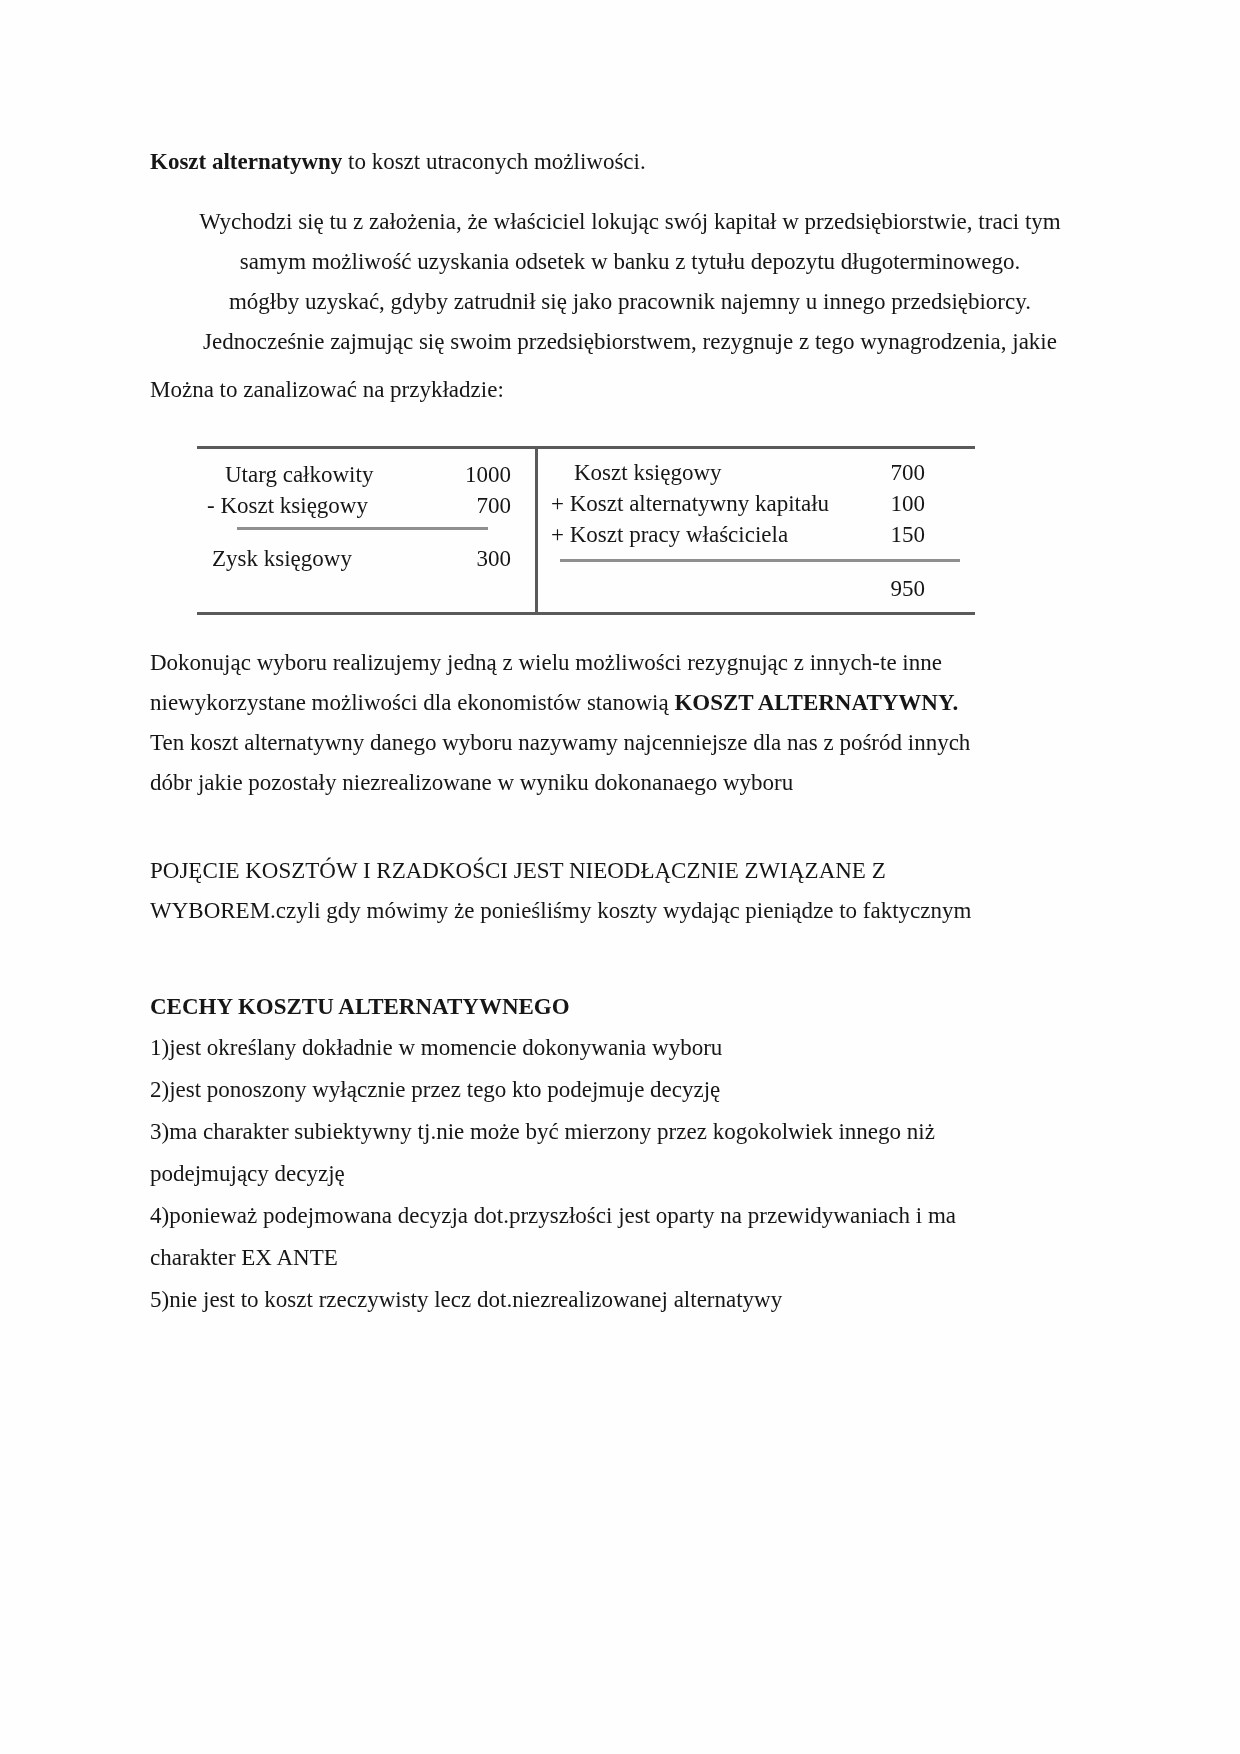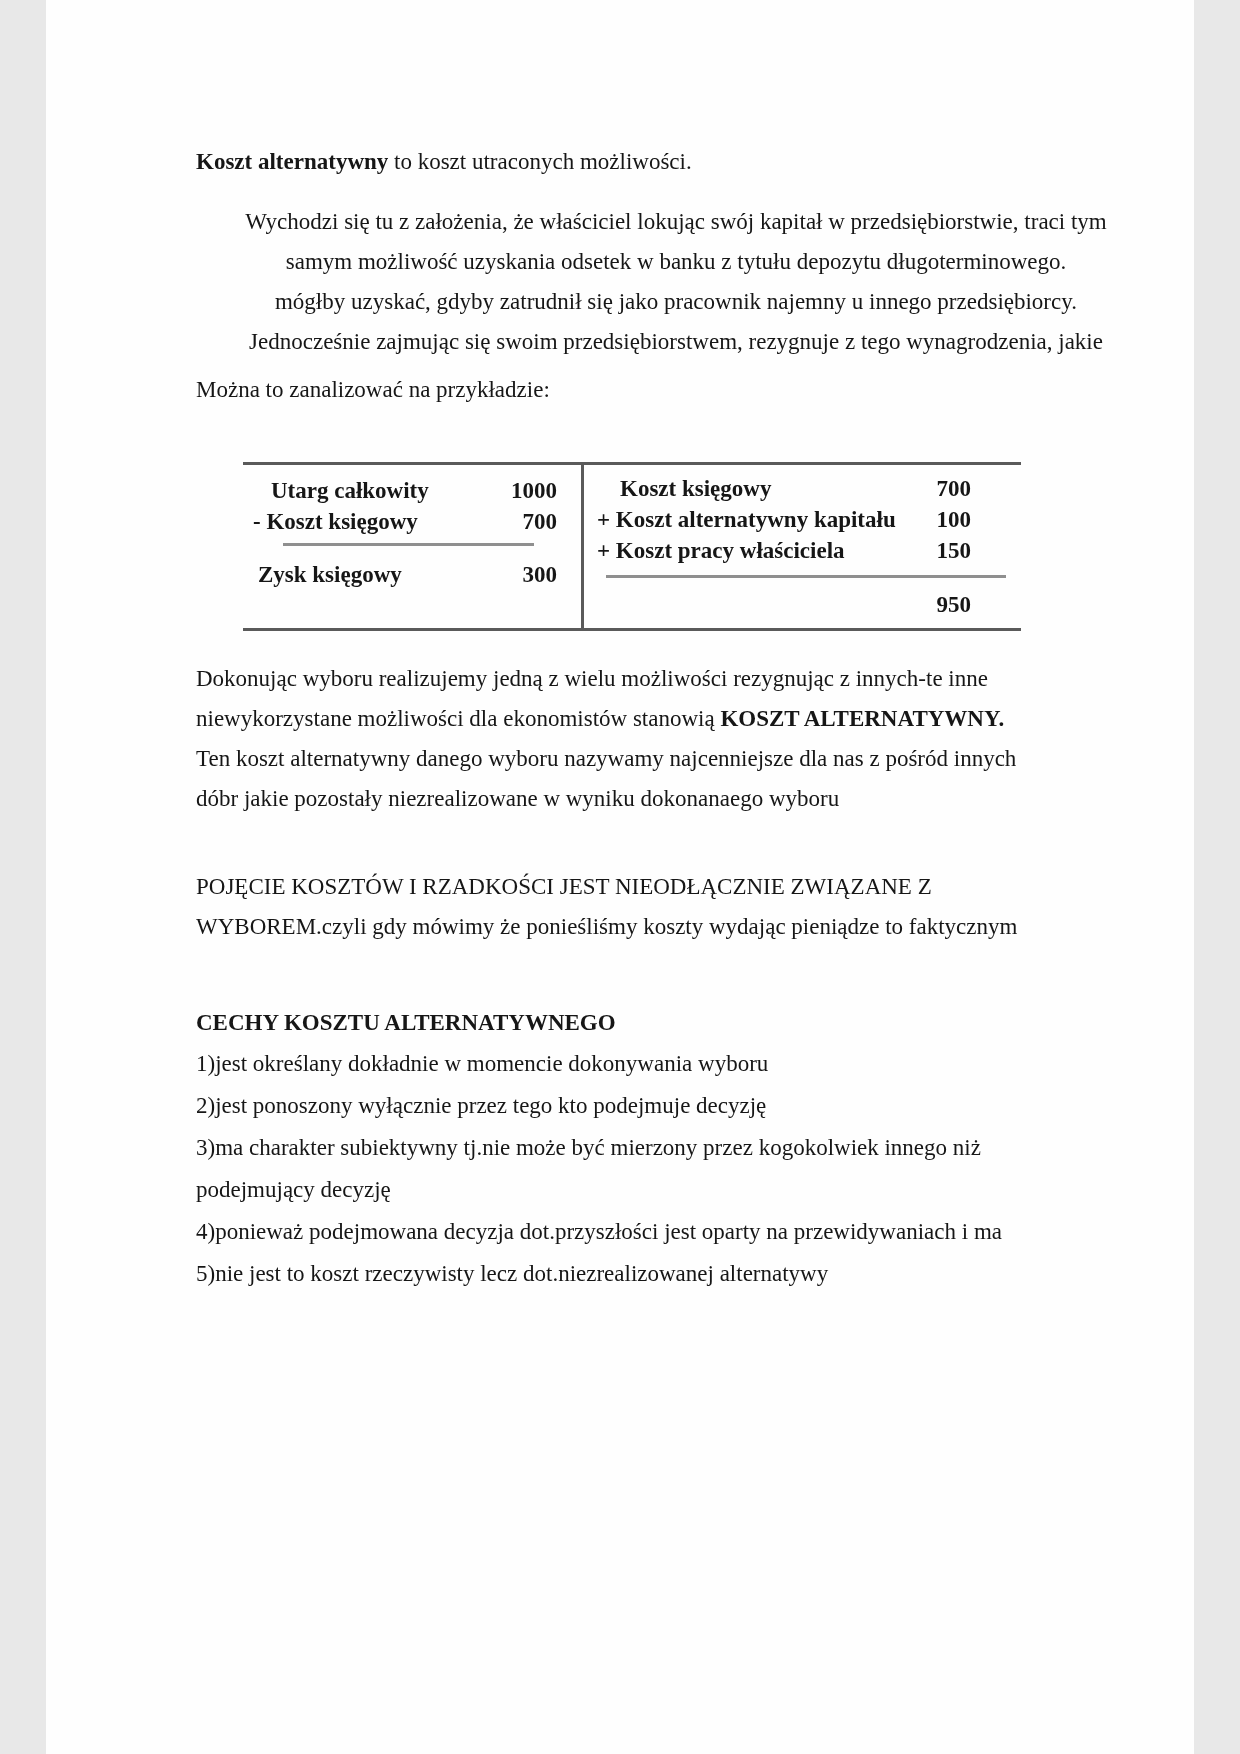--- a/index.html
+++ b/index.html
@@ -1,18 +1,18 @@
 <!DOCTYPE html>
 <html><head>
 <meta charset="utf-8">
 <style>
   html, body { margin: 0; padding: 0; background: #e8e8e8; }
   .page {
     position: relative;
-    width: 1148px;
+    width: 1240px;
     height: 1754px;
     margin: 0 auto;
     background: #fefefe;
     overflow: hidden;
     font-family: "Liberation Serif", "DejaVu Serif", serif;
     color: #161616;
   }
   .content {
     position: absolute;
     left: 150px;
@@ -21,21 +21,21 @@
     font-size: 23px;
   }
   .line {
     line-height: 40px;
     white-space: nowrap;
   }
   .b { font-weight: 700; }
   .gap20 { margin-top: 20px; text-align: center; }
   .gap16 { margin-top: 16px; }
   .gap8  { margin-top: 8px; }
-  .gap44 { margin-top: 52px; font-weight: bold; }
+  .gap44 { margin-top: 36px; }
   .gap28 { margin-top: 28px; }
   .gap48 { margin-top: 48px; }
   .gap56 { margin-top: 56px; }
 
   
   .xtable {
     margin-left: 47px;
     width: 778px;
     display: flex;
     border-top: 3px solid #5a5a5a;
@@ -158,17 +158,18 @@
       <div class="line">WYBOREM.czyli gdy mówimy że ponieśliśmy koszty wydając pieniądze to faktycznym</div>
     </div>
 
     <div class="gap56">
       <div class="heading">CECHY KOSZTU ALTERNATYWNEGO</div>
       <div class="list-line">1)jest określany dokładnie w momencie dokonywania wyboru</div>
       <div class="list-line">2)jest ponoszony wyłącznie przez tego kto podejmuje decyzję</div>
       <div class="list-line">3)ma charakter subiektywny tj.nie może być mierzony przez kogokolwiek innego niż</div>
       <div class="list-line">podejmujący decyzję</div>
       <div class="list-line">4)ponieważ podejmowana decyzja dot.przyszłości jest oparty na przewidywaniach i ma</div>
+      <div class="list-line">charakter EX ANTE</div>
       <div class="list-line">5)nie jest to koszt rzeczywisty lecz dot.niezrealizowanej alternatywy</div>
     </div>
 
   </div>
 </div>
 
 </body></html>

